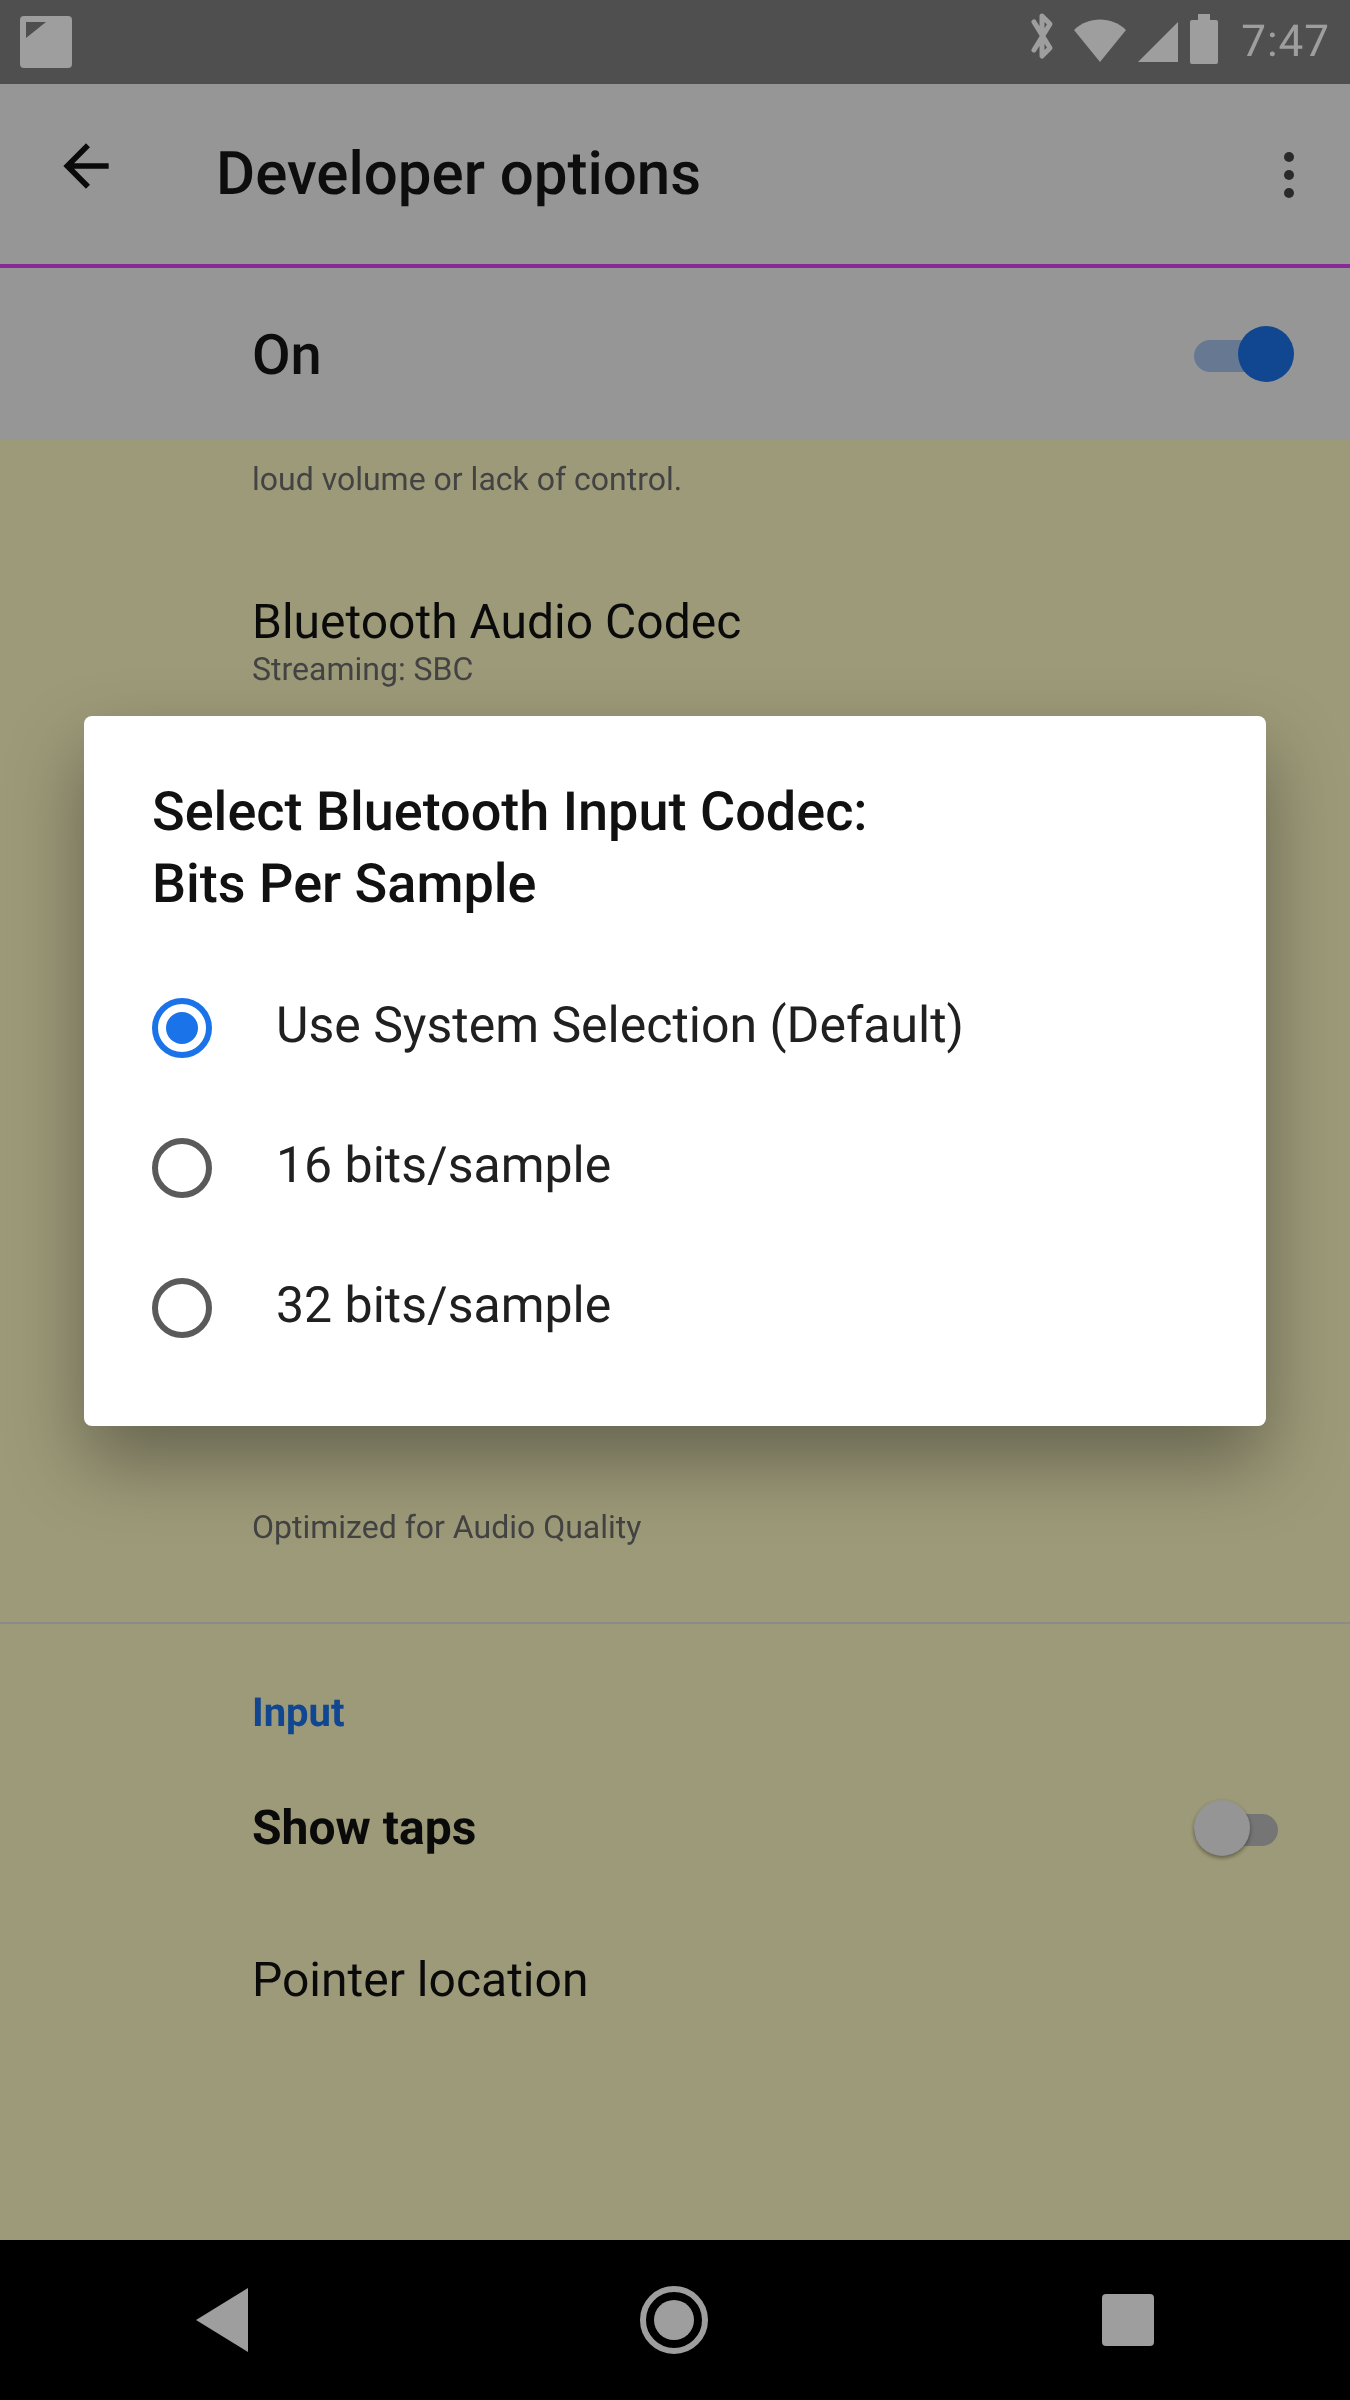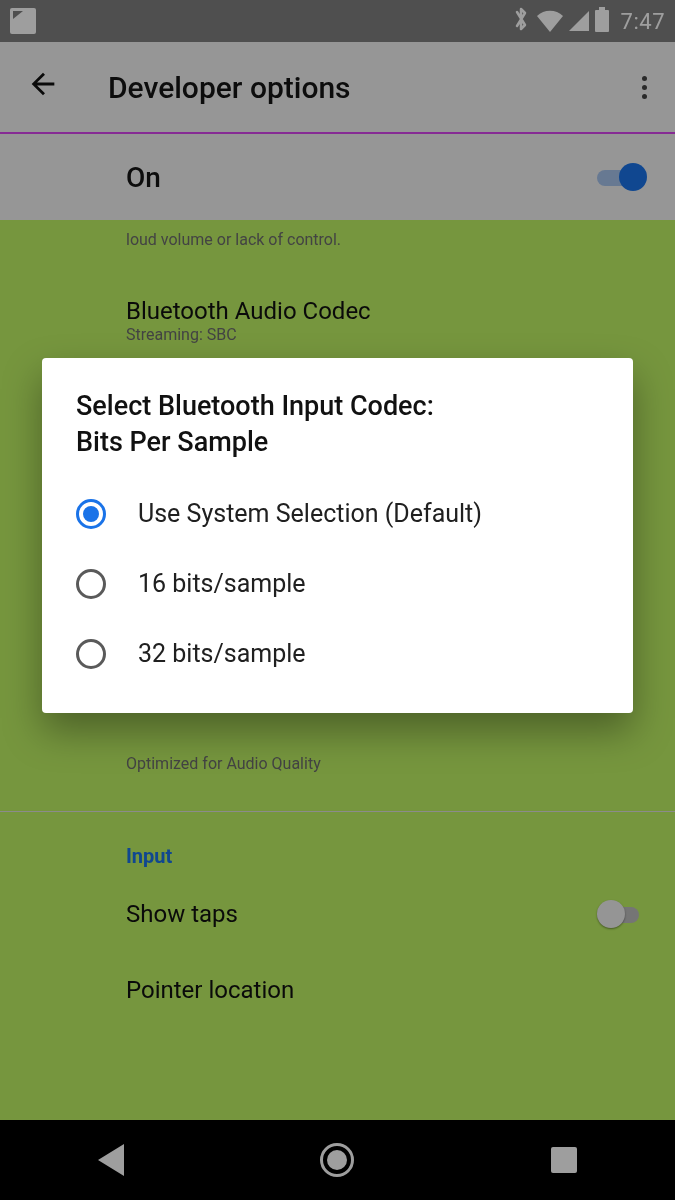--- a/index.html
+++ b/index.html
@@ -1,17 +1,17 @@
 <!DOCTYPE html>
 <html><head>
 <meta charset="utf-8">
 <style>
   * { box-sizing: border-box; margin: 0; padding: 0; }
   html, body { width: 675px; height: 1200px; overflow: hidden; font-family: Roboto, "Helvetica Neue", Arial, sans-serif; background: #fafafa; }
-  .screen { position: relative; width: 675px; height: 1200px; background: #bef264; }
+  .screen { position: relative; width: 675px; height: 1200px; background: #fef9c3; }
 
   
   .statusbar { height: 42px; background: #808080; display: flex; align-items: center; padding: 0 10px; color: #fff; }
   .statusbar .left { flex: 0 0 auto; }
   .statusbar .spacer { flex: 1; }
   .statusbar .icons { display: flex; align-items: center; gap: 6px; }
   .statusbar .time { font-size: 22px; margin-left: 6px; letter-spacing: 0.5px; }
   .sb-img { width: 26px; height: 26px; background: #fff; border-radius: 2px; position: relative; }
   .sb-img::after { content: ""; position: absolute; left: 3px; top: 3px; width: 0; height: 0; border-left: 10px solid #808080; border-bottom: 8px solid transparent; border-top: 0; }
   .sb-bt { font-size: 22px; }
@@ -36,21 +36,21 @@
   .switch.off .thumb { background:#f1f1f1; left:0; right:auto; box-shadow: 0 1px 2px rgba(0,0,0,0.4); }
 
   
   .content { padding: 0 0 0 126px; }
   .prefrow { padding: 24px 28px 24px 0; }
   .truncated-top { padding-top: 10px; }
   .pref-title { font-size: 24px; color: #111; }
   .pref-summary { font-size: 16px; color: #6d6d6d; margin-top: 0; }
   .divider { height: 1px; background: #e0e0e0; margin: 14px 0 10px -126px; }
   .section-header { font-size: 20px; font-weight: 700; color: #1a73e8; padding: 22px 12px 8px 0; }
-  .showtaps { display:flex; align-items:flex-start; }
+  .showtaps { display:flex; align-items:flex-start;font-weight:bold; }
   .showtaps .text { flex:1; }
 
   
   .navbar { position:absolute; bottom:0; left:0; right:0; height:80px; background:#000; display:flex; align-items:center; justify-content:space-around; }
   .nav-back { width:0; height:0; border-top:16px solid transparent; border-bottom:16px solid transparent; border-right:26px solid #fff; }
   .nav-home { width:34px; height:34px; border:3px solid #fff; border-radius:50%; position:relative; }
   .nav-home::after { content:""; position:absolute; inset:4px; border-radius:50%; background:#fff; }
   .nav-recent { width:26px; height:26px; background:#fff; border-radius:2px; }
 
   

